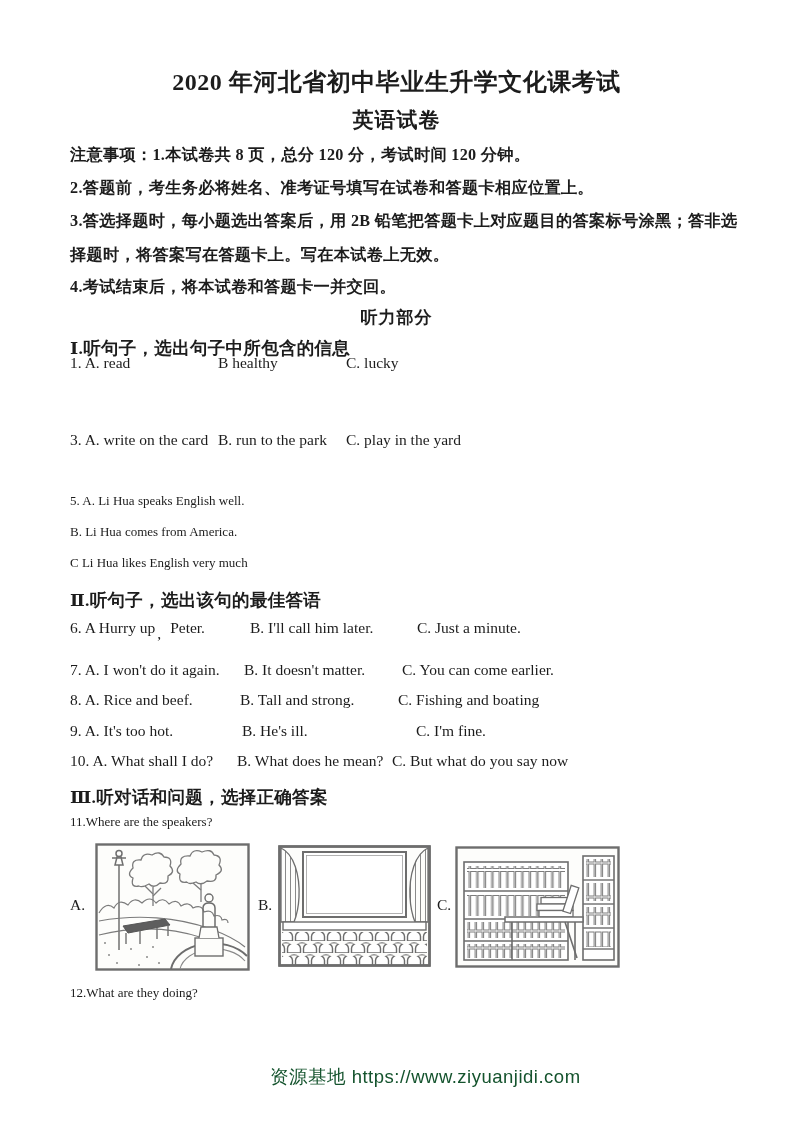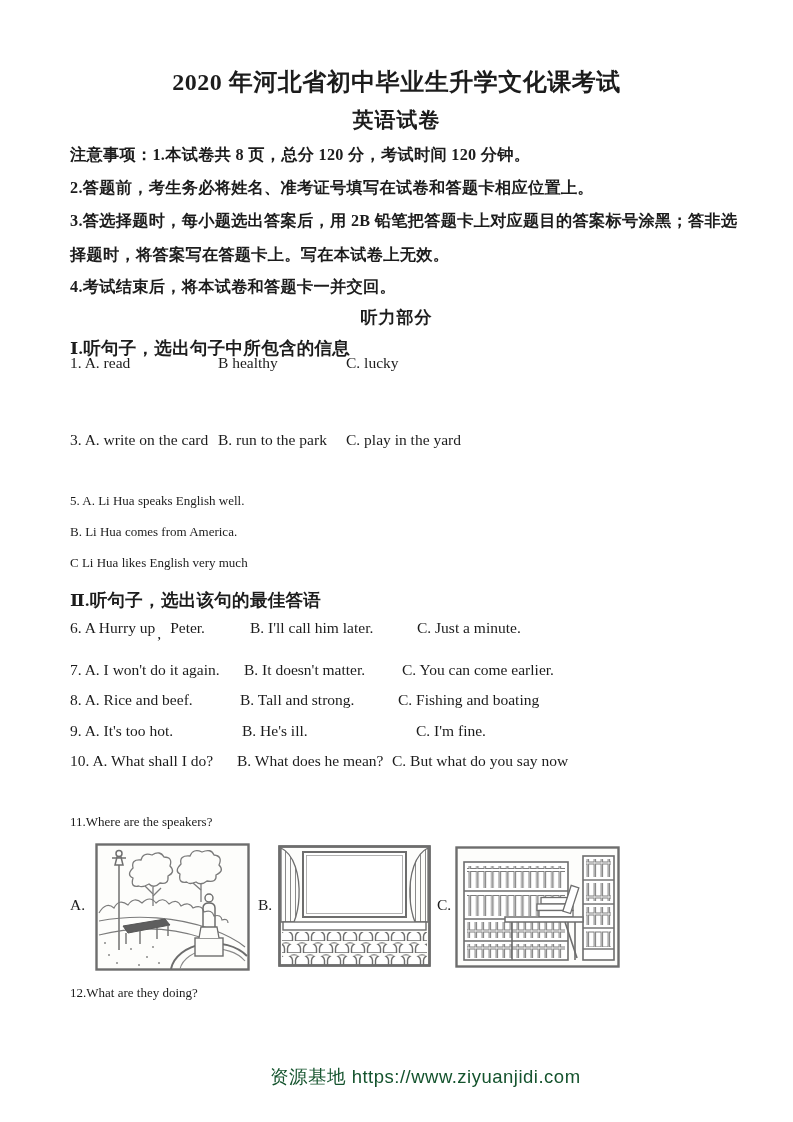--- a/index.html
+++ b/index.html
@@ -97,20 +97,21 @@
     <span>9. A. It's too hot.</span>
     <span>B. He's ill.</span>
     <span>C. I'm fine.</span>
   </div>
   <div class="abs qrow g10 rq10">
     <span>10. A. What shall I do?</span>
     <span>B. What does he mean?</span>
     <span>C. But what do you say now</span>
   </div>
 
+  <div class="abs ph p3h">Ⅲ.听对话和问题，选择正确答案</div>
   <div class="abs qtext rq11">11.Where are the speakers?</div>
 
   <div class="imgband">
     <span class="imglabel la">A.</span>
     <svg class="figA" width="155" height="128" viewBox="0 0 155 128">
       <rect x="1.5" y="1.5" width="152" height="125" fill="#fdfdfb" stroke="#6d6d6d" stroke-width="2.4"></rect>
       <g stroke="#6f6f6f" fill="none" stroke-width="1.5">
         <line x1="24" y1="22" x2="24" y2="107"></line>
         <path d="M20 22 h8 l-2 -8 h-4 z"></path>
         <circle cx="24" cy="10.5" r="3"></circle>

